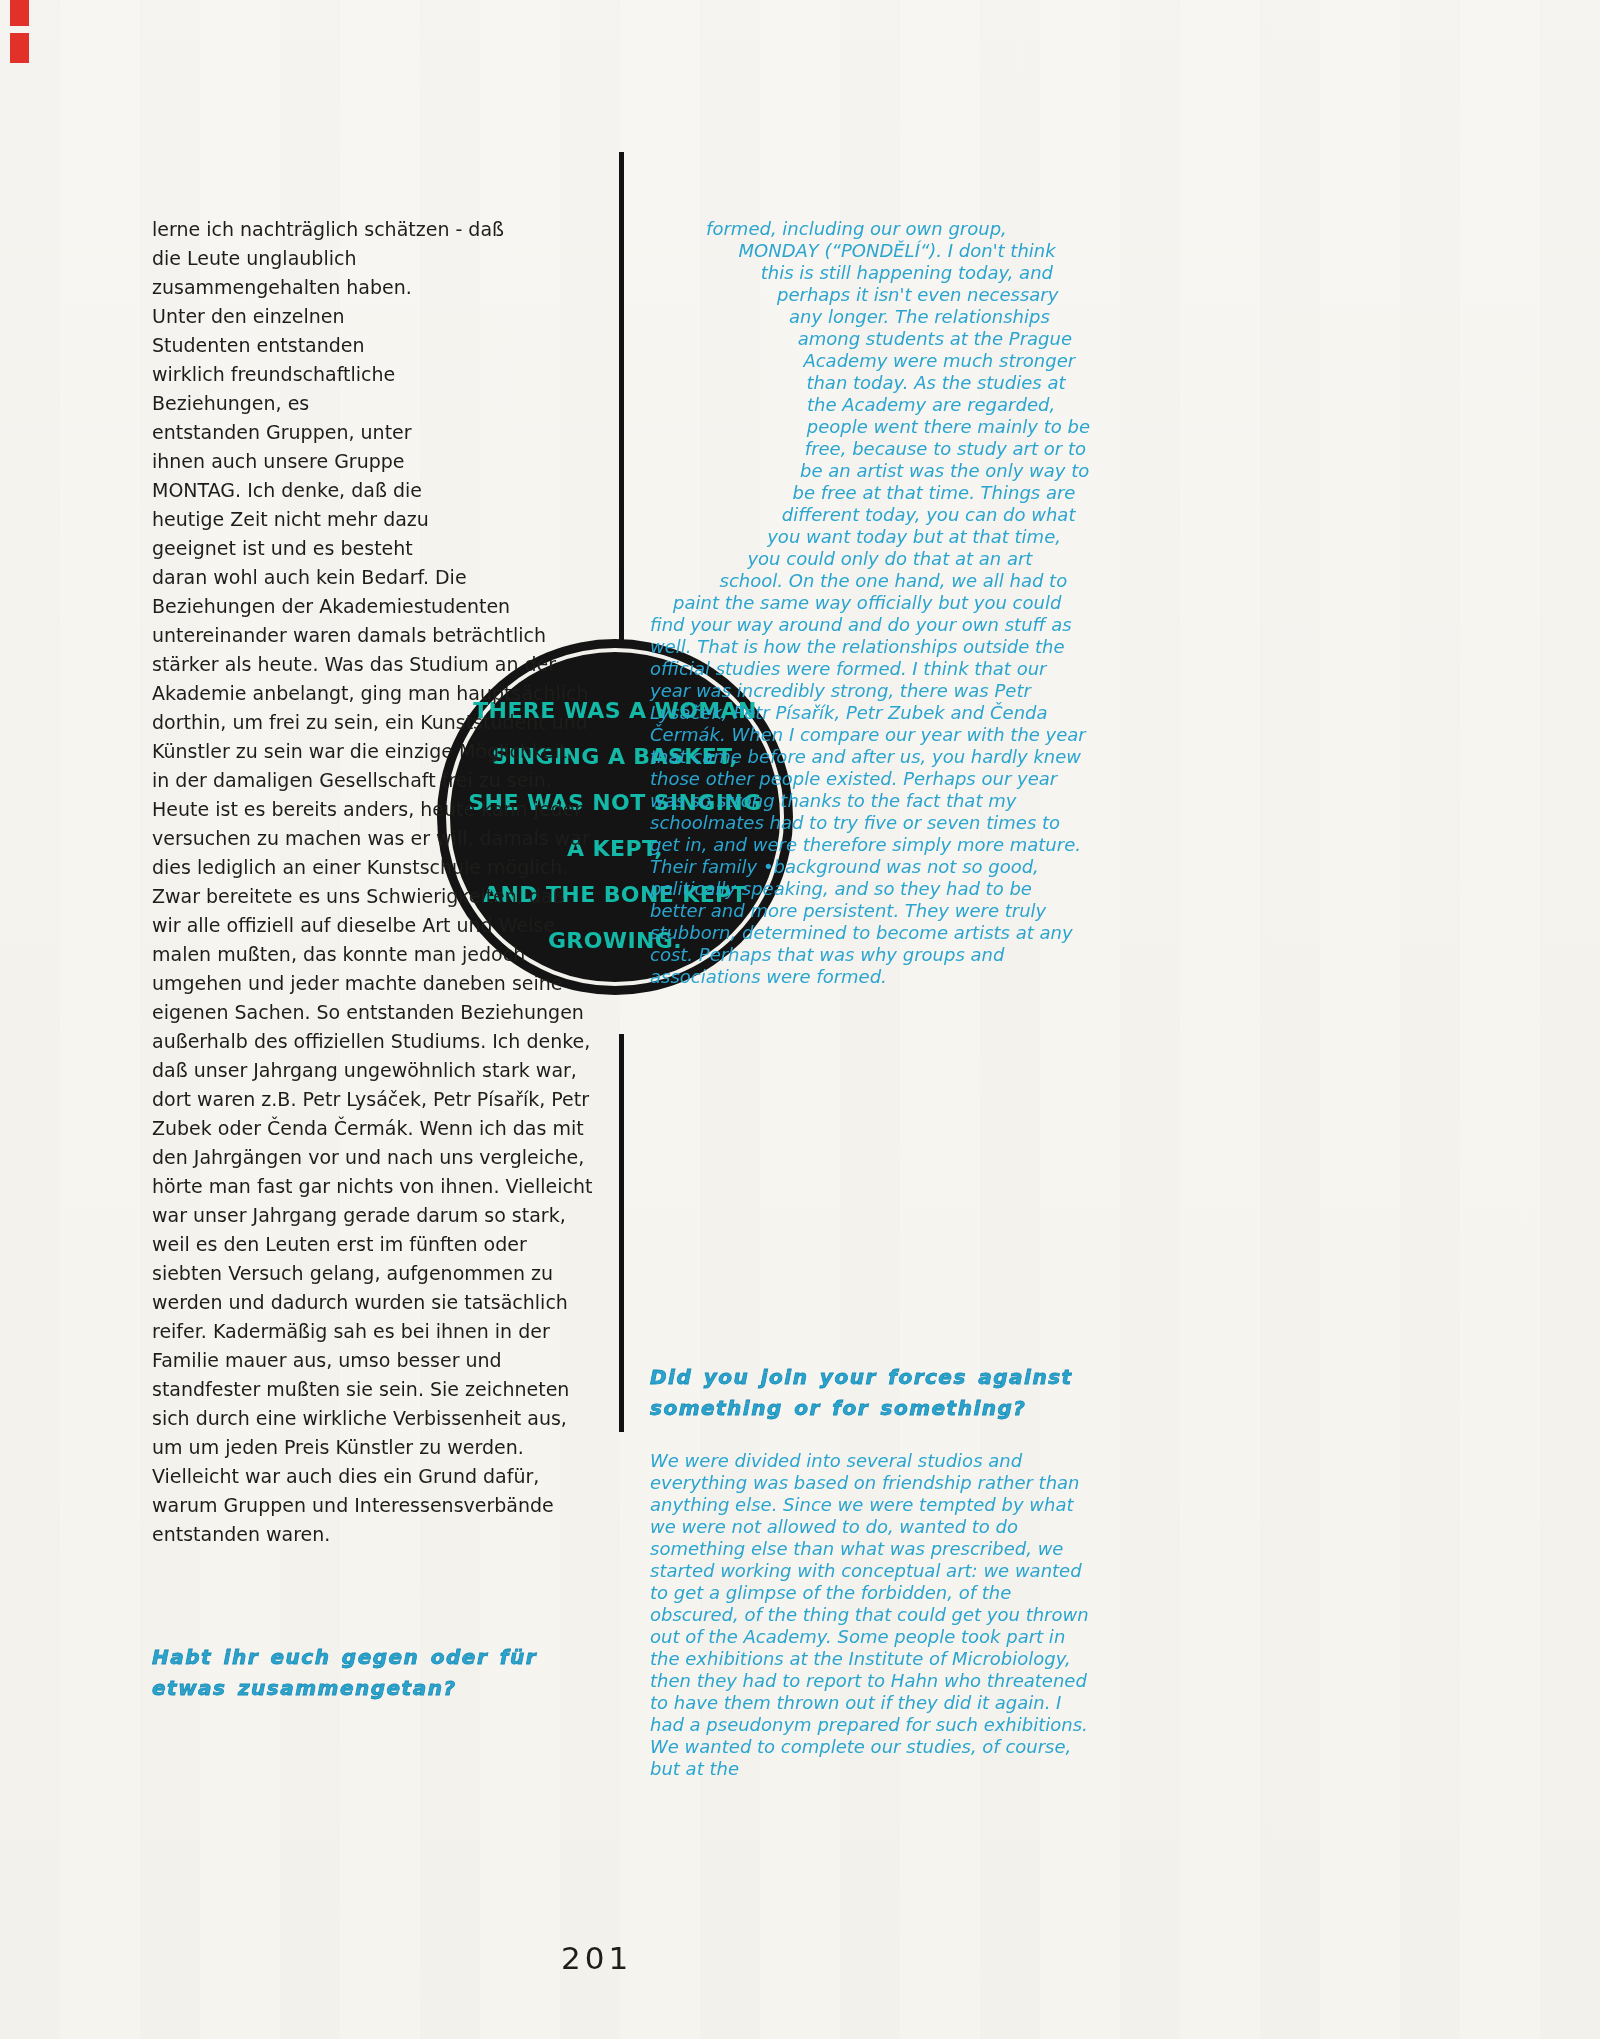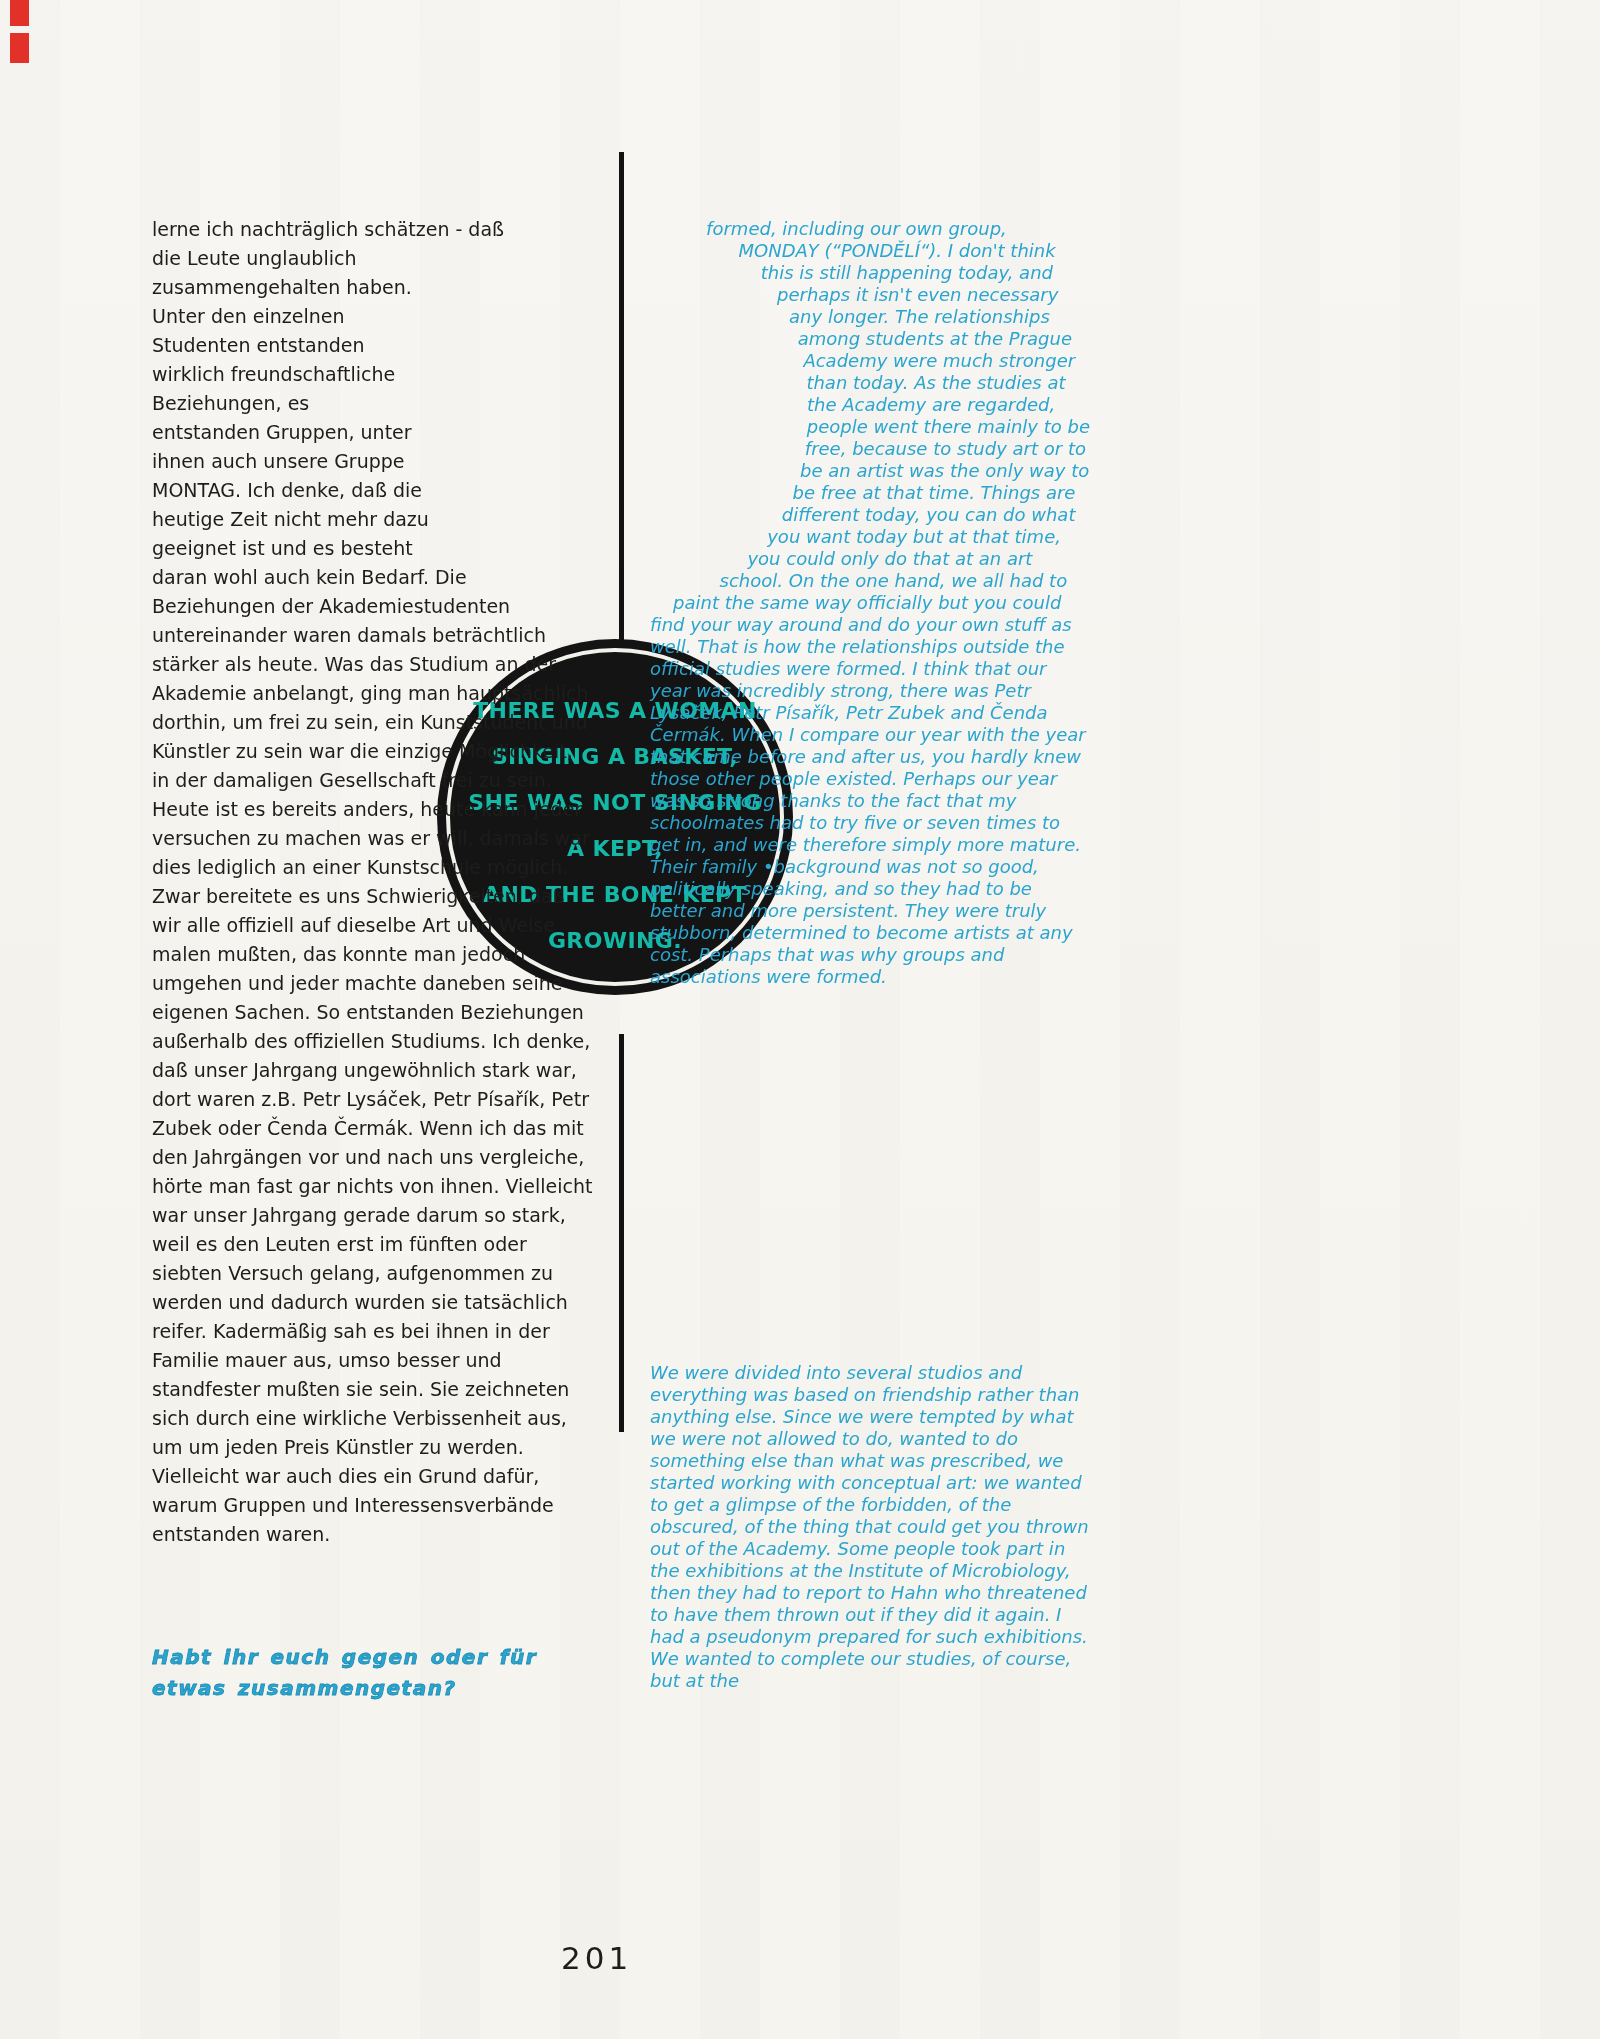--- a/index.html
+++ b/index.html
@@ -108,18 +108,19 @@
   <div class="col col-left-2">
     <h3 class="q">Habt ihr euch gegen oder für etwas zusammengetan?</h3>
   </div>
 
   <div class="col col-right-1">
     <div class="wrap-spacer-left"></div>
     <p class="en">formed, including our own group, MONDAY (“PONDĚLÍ“). I don't think this is still happening today, and perhaps it isn't even necessary any longer. The relationships among students at the Prague Academy were much stronger than today. As the studies at the Academy are regarded, people went there mainly to be free, because to study art or to be an artist was the only way to be free at that time. Things are different today, you can do what you want today but at that time, you could only do that at an art school. On the one hand, we all had to paint the same way officially but you could find your way around and do your own stuff as well. That is how the relationships outside the official studies were formed. I think that our year was incredibly strong, there was Petr Lysáček, Petr Písařík, Petr Zubek and Čenda Čermák. When I compare our year with the year that came before and after us, you hardly knew those other people existed. Perhaps our year was so strong thanks to the fact that my schoolmates had to try five or seven times to get in, and were therefore simply more mature. Their family •background was not so good, politically speaking, and so they had to be better and more persistent. They were truly stubborn, determined to become artists at any cost. Perhaps that was why groups and associations were formed.</p>
   </div>
 
   <div class="col col-right-2">
+    <h3 class="q">Did you join your forces against something or for something?</h3>
     <p class="en">We were divided into several studios and everything was based on friendship rather than anything else. Since we were tempted by what we were not allowed to do, wanted to do something else than what was prescribed, we started working with conceptual art: we wanted to get a glimpse of the forbidden, of the obscured, of the thing that could get you thrown out of the Academy. Some people took part in the exhibitions at the Institute of Microbiology, then they had to report to Hahn who threatened to have them thrown out if they did it again. I had a pseudonym prepared for such exhibitions. We wanted to complete our studies, of course, but at the</p>
   </div>
 
   <div class="page-number">201</div>
 
 </div>
 
 </body></html>

